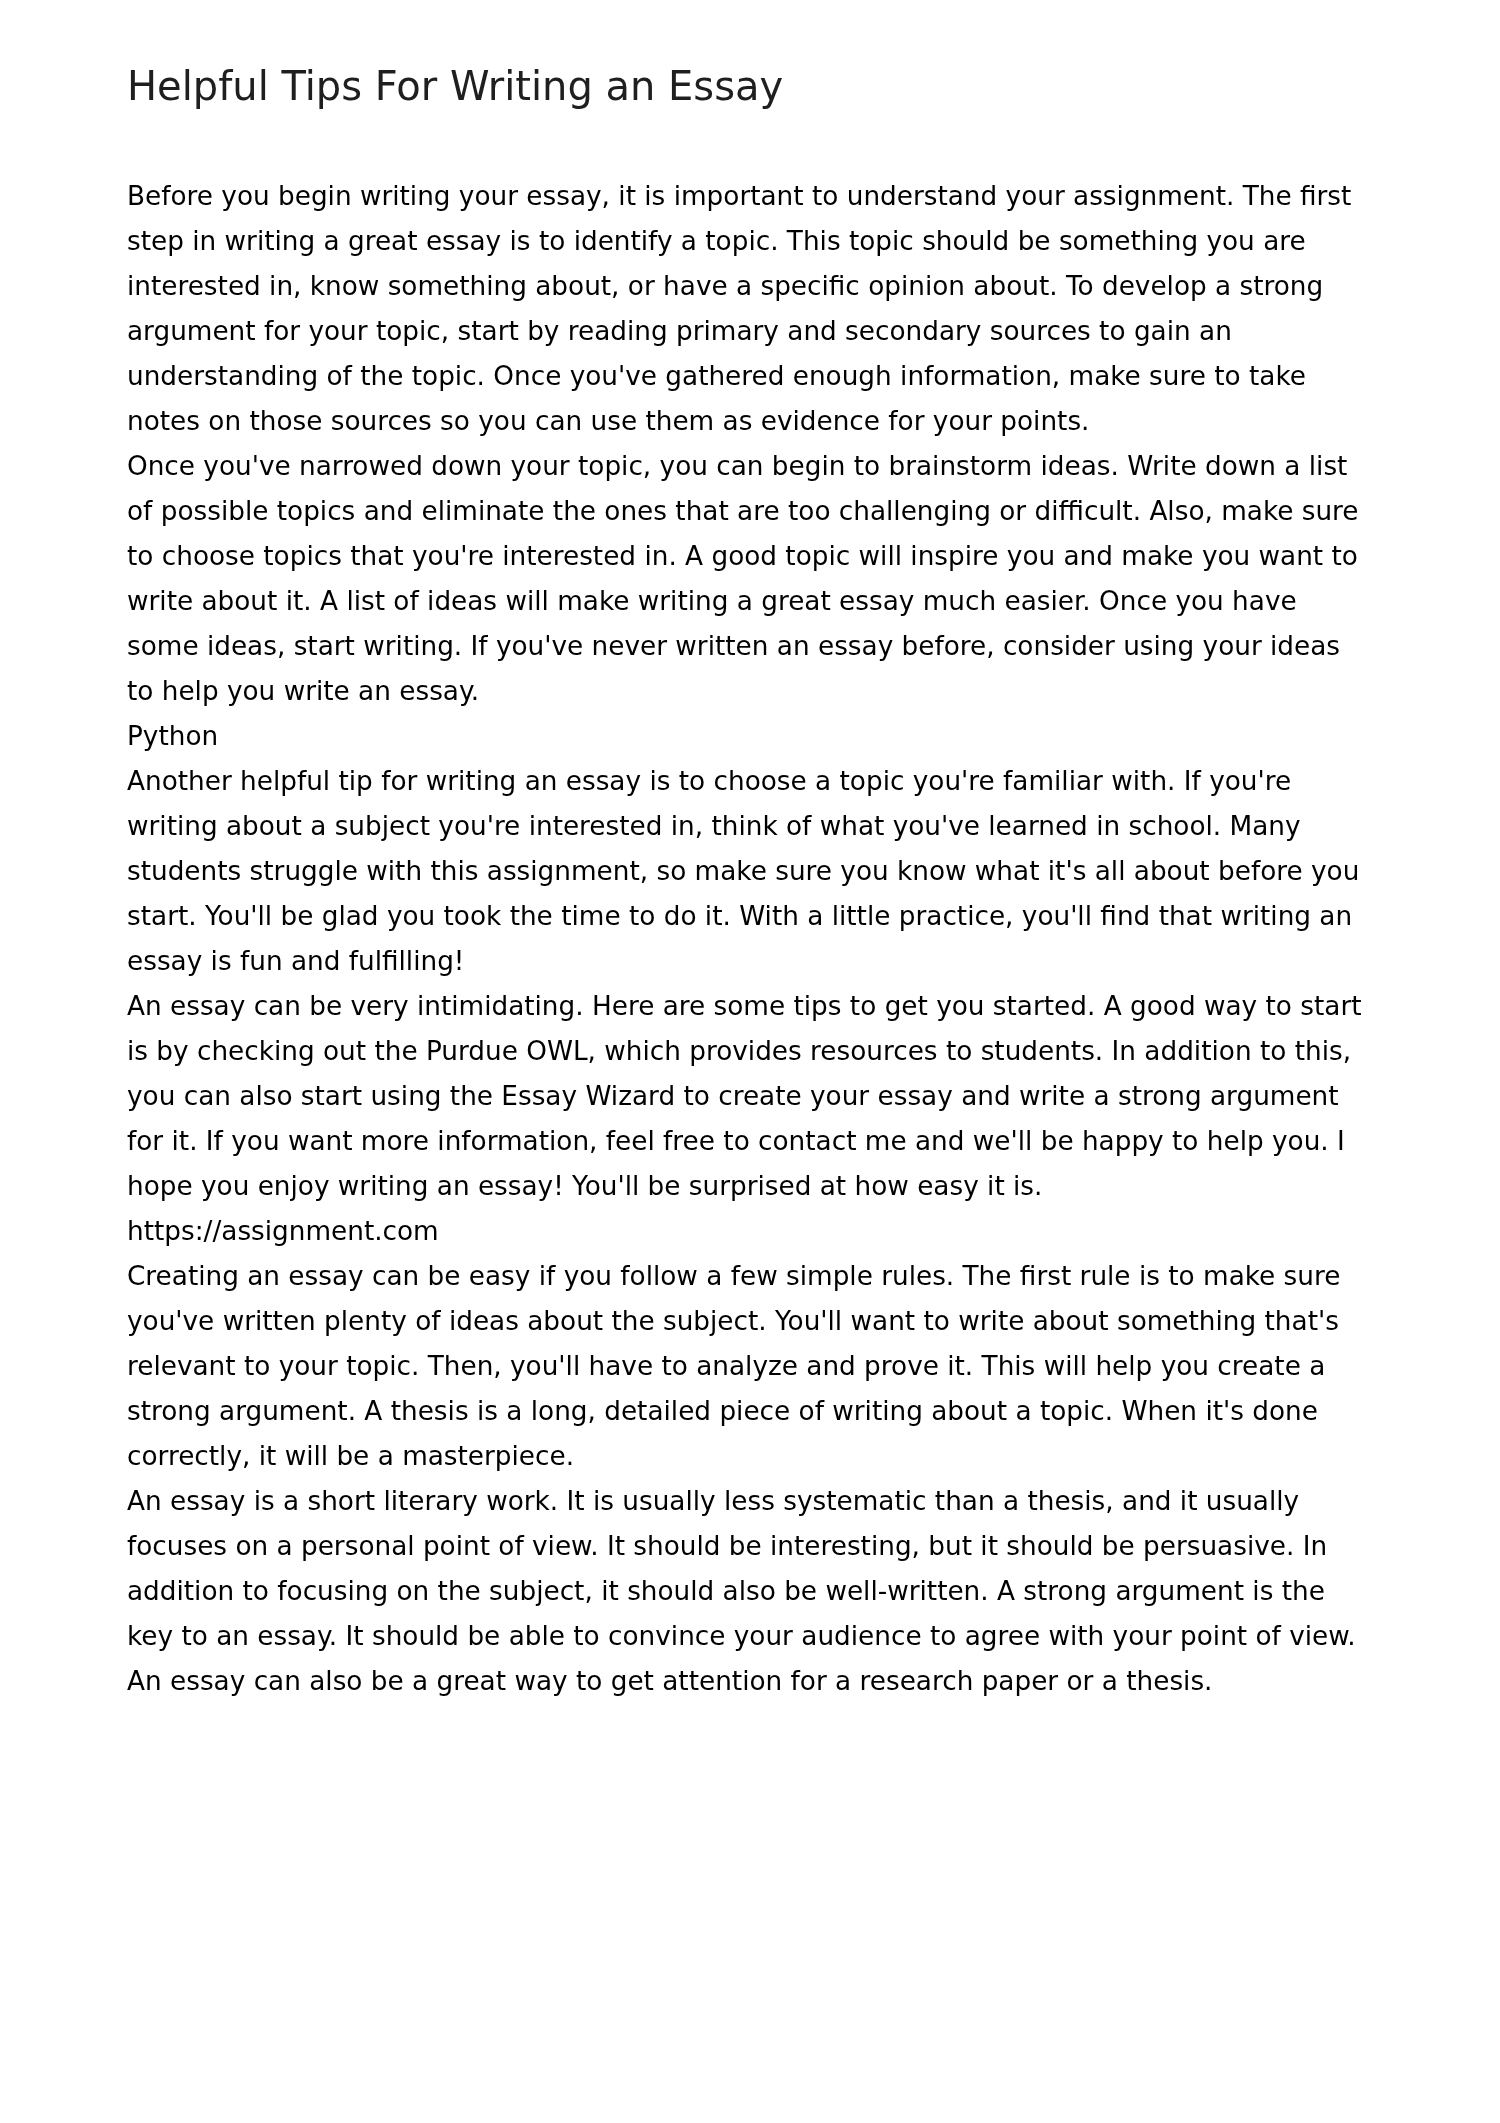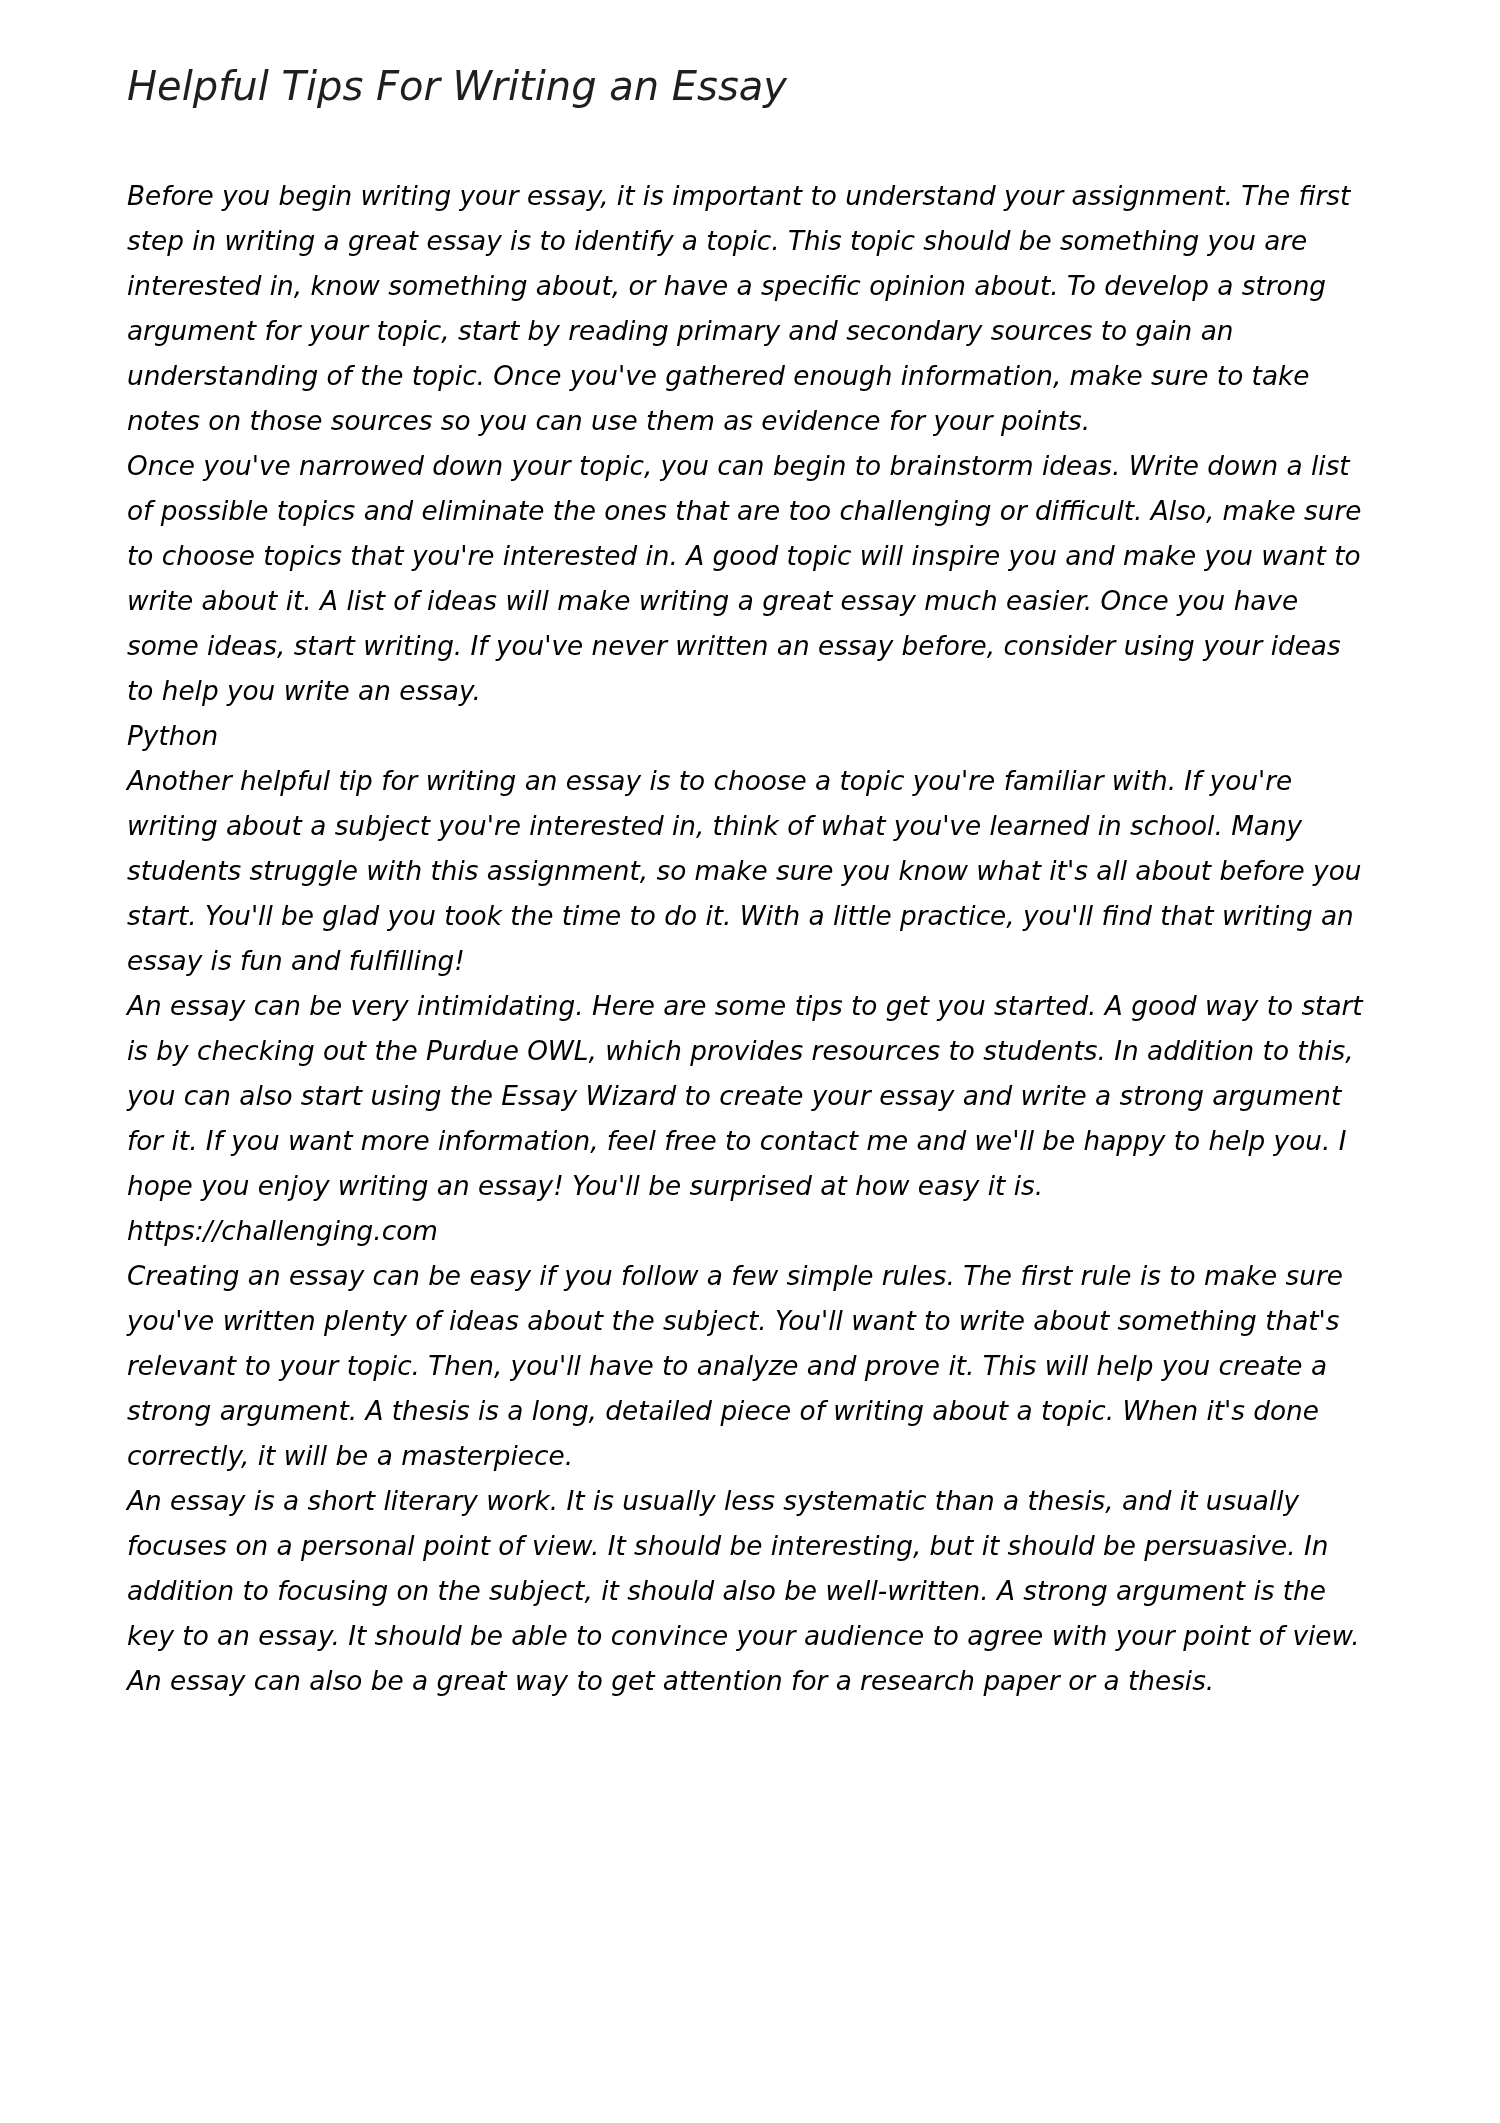--- a/index.html
+++ b/index.html
@@ -13,21 +13,20 @@
     font-family: "DejaVu Sans", sans-serif;
     color: #1f1f1f;
     overflow: hidden;
   }
   .page {
     box-sizing: border-box;
     width: 1500px;
     height: 2123px;
     padding: 62px 125px 0 127px;
     background: #ffffff;
-    font-style: italic;
   }
   .doc-title {
     margin: 0 0 64px 0;
     font-family: "DejaVu Sans", sans-serif;
     font-size: 40px;
     line-height: 48px;
     font-weight: 400;
     color: #1f1f1f;
   }
   .doc-body p {
@@ -47,17 +46,17 @@
 
 <div class="page">
   <h1 class="doc-title">Helpful Tips For Writing an Essay</h1>
 
   <div class="doc-body">
     <p>Before you begin writing your essay, it is important to understand your assignment. The first step in writing a great essay is to identify a topic. This topic should be something you are interested in, know something about, or have a specific opinion about. To develop a strong argument for your topic, start by reading primary and secondary sources to gain an understanding of the topic. Once you've gathered enough information, make sure to take notes on those sources so you can use them as evidence for your points.</p>
     <p>Once you've narrowed down your topic, you can begin to brainstorm ideas. Write down a list of possible topics and eliminate the ones that are too challenging or difficult. Also, make sure to choose topics that you're interested in. A good topic will inspire you and make you want to write about it. A list of ideas will make writing a great essay much easier. Once you have some ideas, start writing. If you've never written an essay before, consider using your ideas to help you write an essay.</p>
     <p>Python</p>
     <p>Another helpful tip for writing an essay is to choose a topic you're familiar with. If you're writing about a subject you're interested in, think of what you've learned in school. Many students struggle with this assignment, so make sure you know what it's all about before you start. You'll be glad you took the time to do it. With a little practice, you'll find that writing an essay is fun and fulfilling!</p>
     <p>An essay can be very intimidating. Here are some tips to get you started. A good way to start is by checking out the Purdue OWL, which provides resources to students. In addition to this, you can also start using the Essay Wizard to create your essay and write a strong argument for it. If you want more information, feel free to contact me and we'll be happy to help you. I hope you enjoy writing an essay! You'll be surprised at how easy it is.</p>
-    <p>https://challenging.com</p>
+    <p>https://assignment.com</p>
     <p>Creating an essay can be easy if you follow a few simple rules. The first rule is to make sure you've written plenty of ideas about the subject. You'll want to write about something that's relevant to your topic. Then, you'll have to analyze and prove it. This will help you create a strong argument. A thesis is a long, detailed piece of writing about a topic. When it's done correctly, it will be a masterpiece.</p>
     <p>An essay is a short literary work. It is usually less systematic than a thesis, and it usually focuses on a personal point of view. It should be interesting, but it should be persuasive. In addition to focusing on the subject, it should also be well-written. A strong argument is the key to an essay. It should be able to convince your audience to agree with your point of view. An essay can also be a great way to get attention for a research paper or a thesis.</p>
   </div>
 </div>
 
 </body></html>

